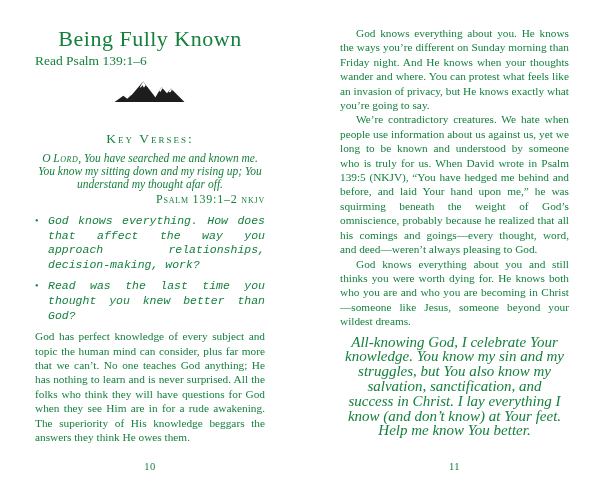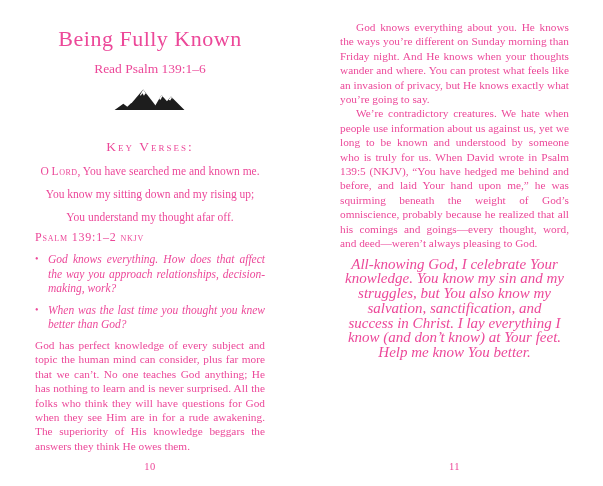--- a/index.html
+++ b/index.html
@@ -1,64 +1,64 @@
 <!DOCTYPE html>
 <html><head>
 <meta charset="utf-8">
 <style>
   html,body{margin:0;padding:0;background:#ffffff;}
   #book{
     width:603px;height:486px;
     background:#ffffff;
-    color:#ec4899;
+    color:#15803d;
     font-family:"Liberation Serif", serif;
     display:flex;
     position:relative;
     overflow:hidden;
   }
   .page{position:relative;box-sizing:border-box;height:486px;}
   .page-left{width:301px;padding:26px 36px 30px 35px;}
-  .page-right{width:302px;padding:20px 34px 30px 39px;}
+  .page-right{width:302px;padding:26px 34px 30px 39px;}
 
   .title{
     text-align:center;
     font-size:22px;
     letter-spacing:0.5px;
     font-weight:500;
     line-height:26px;
   }
   .subtitle{
-    text-align:center;
     font-size:13.5px;
-    margin-top:9px;
+    margin-top:1px;
   }
   .icon-wrap{
     text-align:center;
     margin-top:10px;
     height:30px;
   }
   .icon-wrap svg{height:27px;}
 
   .sc-heading{
     text-align:center;
     font-variant:small-caps;
     letter-spacing:2px;
     font-size:13.5px;
     margin-top:22px;
   }
   .verse{
+    font-style:italic;
     text-align:center;
     font-size:11.5px;
-    line-height:23px;
+    line-height:13px;
     margin:5px auto 0 auto;
     width:225px;
   }
   .smallcaps{font-variant:small-caps;letter-spacing:0.5px;}
   .attribution{
-    text-align:left;
+    text-align:right;
     font-variant:small-caps;
     font-size:12px;
     letter-spacing:0.8px;
     margin-top:1px;
   }
   .bullets{margin-top:6px;}
   .bullet-item{
     display:flex;
     font-style:italic;
     font-size:11.5px;
@@ -66,21 +66,21 @@
     margin-top:7px;
     text-align:justify;
   }
   .bullet-dot{
     width:13px;
     flex:0 0 13px;
     font-style:normal;
     font-size:10px;
     line-height:14.6px;
   }
-  .bullet-text{flex:1;}
+  .bullet-text{flex:1;font-family:Liberation Mono, monospace;}
   .body-para{
     font-size:11.3px;
     line-height:14.4px;
     text-align:justify;
     margin:6px 0 0 0;
   }
   .indent{text-indent:16px;}
   .para{margin:0;}
   .prayer{
     font-style:italic;
@@ -125,31 +125,32 @@
     <div class="verse"><span>O </span><span class="smallcaps">Lord</span><span>, You have searched me and known me. You know my sitting down and my rising up; You understand my thought afar off.</span></div>
     <div class="attribution">Psalm 139:1–2 nkjv</div>
 
     <div class="bullets">
       <div class="bullet-item">
         <span class="bullet-dot">•</span>
         <span class="bullet-text">God knows everything. How does that affect the way you approach relationships, decision-making, work?</span>
       </div>
       <div class="bullet-item">
         <span class="bullet-dot">•</span>
-        <span class="bullet-text">When was the last time you thought you knew better than God?</span>
+        <span class="bullet-text">Read was the last time you thought you knew better than God?</span>
       </div>
     </div>
 
     <p class="body-para">God has perfect knowledge of every subject and topic the human mind can consider, plus far more that we can’t. No one teaches God anything; He has nothing to learn and is never surprised. All the folks who think they will have questions for God when they see Him are in for a rude awakening. The superiority of His knowledge beggars the answers they think He owes them.</p>
 
     <div class="page-number">10</div>
   </div>
 
   <div class="page page-right">
     <p class="body-para para indent" style="margin-top:0;">God knows everything about you. He knows the ways you’re different on Sunday morning than Friday night. And He knows when your thoughts wander and where. You can protest what feels like an invasion of privacy, but He knows exactly what you’re going to say.</p>
     <p class="body-para para indent" style="margin-top:0;">We’re contradictory creatures. We hate when people use information about us against us, yet we long to be known and understood by someone who is truly for us. When David wrote in Psalm 139:5 (NKJV), “You have hedged me behind and before, and laid Your hand upon me,” he was squirming beneath the weight of God’s omniscience, probably because he realized that all his comings and goings—every thought, word, and deed—weren’t always pleasing to God.</p>
+    <p class="body-para para indent" style="margin-top:0;">God knows everything about you and still thinks you were worth dying for. He knows both who you are and who you are becoming in Christ—someone like Jesus, someone beyond your wildest dreams.</p>
 
     <div class="prayer">All-knowing God, I celebrate Your knowledge. You know my sin and my struggles, but You also know my salvation, sanctification, and success in Christ. I lay everything I know (and don’t know) at Your feet. Help me know You better.</div>
 
     <div class="page-number">11</div>
   </div>
 
 </div>
 
 </body></html>

